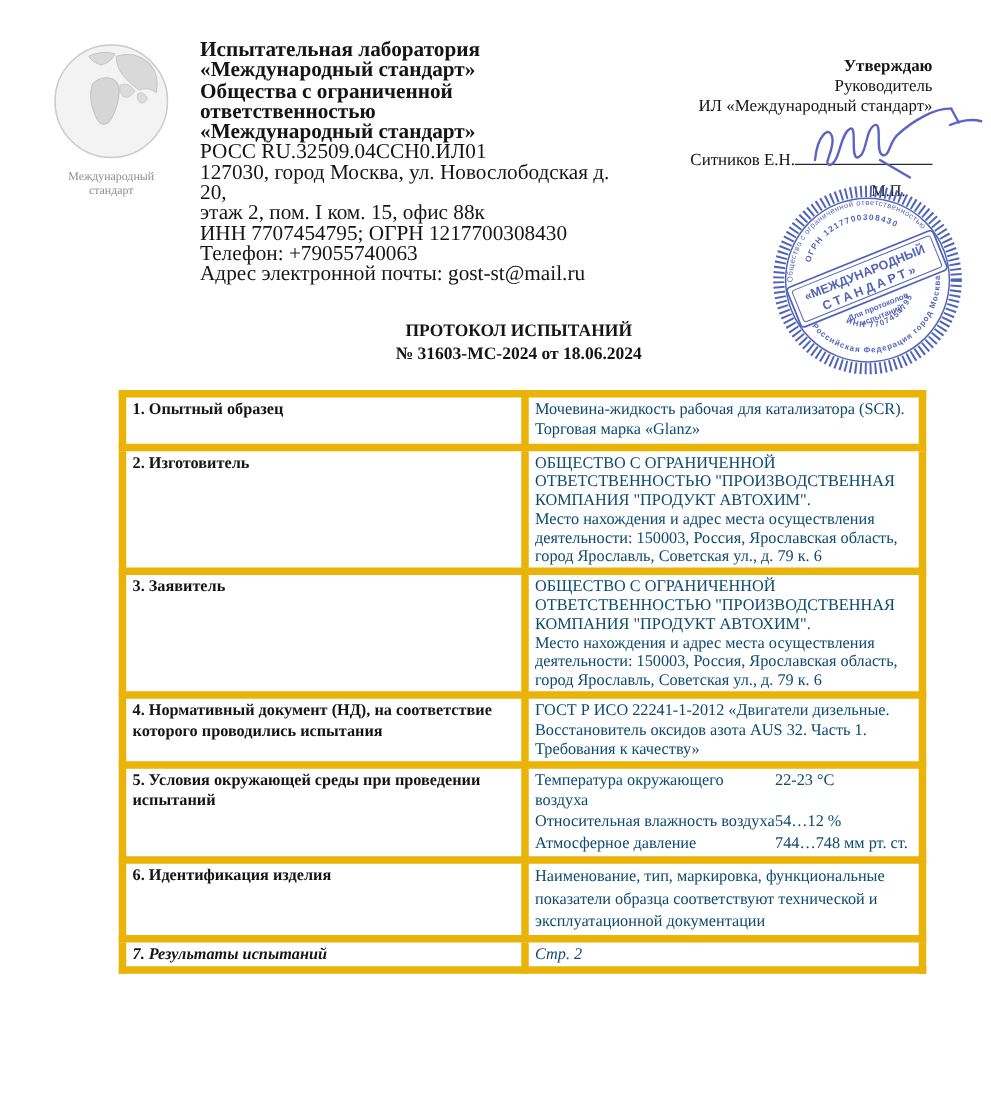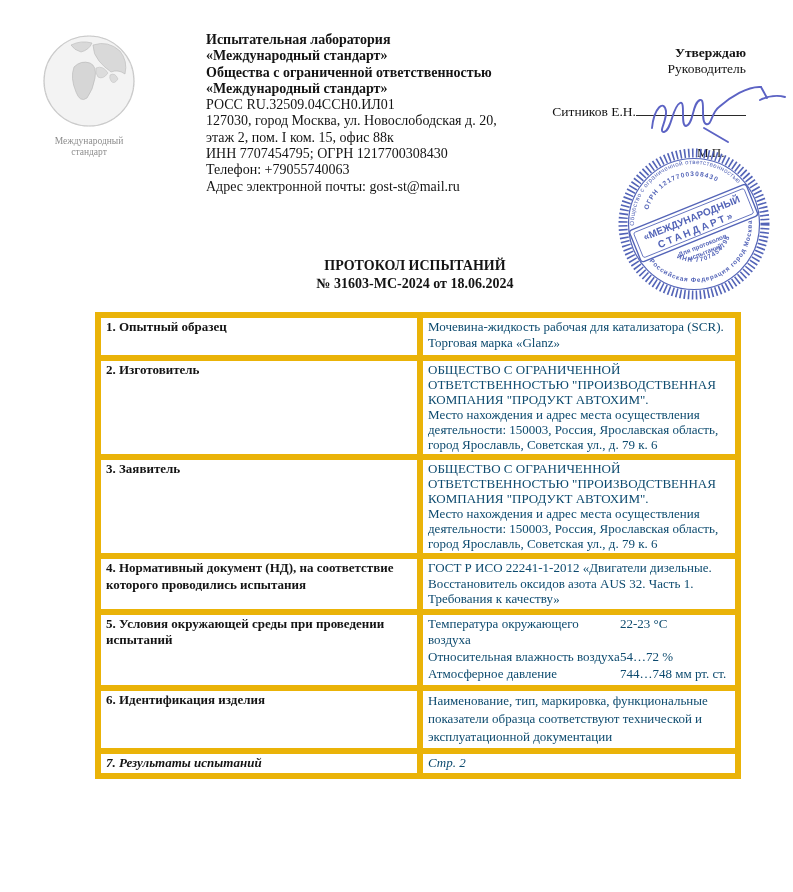--- a/index.html
+++ b/index.html
@@ -4,21 +4,21 @@
 <style>
   html,body{margin:0;padding:0;background:#fff;}
   .page{position:relative;width:793px;height:892px;background:#fff;overflow:hidden;
         font-family:"Liberation Serif",serif;color:#141414;}
 
   
   .logo{position:absolute;left:38px;top:33px;width:102px;text-align:center;}
   .logo-caption{margin-top:3px;font-size:9.5px;line-height:11px;color:#8d8d8d;}
 
   
-  .lab-info{position:absolute;left:160px;top:32px;width:330px;font-size:14px;line-height:16.3px;margin-left:46px;}
+  .lab-info{position:absolute;left:160px;top:32px;width:330px;font-size:17px;line-height:16.3px;}
   .lab-info .b{font-weight:bold;}
 
   
   .approve{position:absolute;top:45px;right:47px;text-align:right;font-size:13.5px;line-height:16px;}
   .approve .b{font-weight:bold;}
   .sig-row{margin-top:24px;white-space:nowrap;}
   .sig-line{display:inline-block;width:110px;height:14px;border-bottom:1.2px solid #2a2a2a;}
   .signature-svg{position:absolute;left:648px;top:82px;width:140px;height:62px;}
   .mp{position:absolute;left:697px;top:145px;font-size:13px;color:#1b1b1b;}
   .stamp-svg{position:absolute;left:615px;top:145px;width:158px;height:158px;opacity:.88;}
@@ -73,20 +73,21 @@
     <div>127030, город Москва, ул. Новослободская д. 20,</div>
     <div>этаж 2, пом. I ком. 15, офис 88к</div>
     <div>ИНН 7707454795; ОГРН 1217700308430</div>
     <div>Телефон: +79055740063</div>
     <div>Адрес электронной почты: gost-st@mail.ru</div>
   </div>
 
   <div class="approve">
     <div class="b">Утверждаю</div>
     <div>Руководитель</div>
+    <div>ИЛ «Международный стандарт»</div>
     <div class="sig-row">
       <span>Ситников Е.Н.</span><span class="sig-line"></span>
     </div>
   </div>
 
   <svg class="signature-svg" viewBox="0 0 140 62">
     <g fill="none" stroke="#5c63c4" stroke-width="1.9" stroke-linecap="round">
       <path d="M4 46 C6 26 16 17 18 29 C19 39 10 50 16 50 C24 48 24 25 32 21 C38 18 32 44 38 44 C46 42 44 21 52 18 C58 16 52 40 58 42 C64 44 63 31 71 25 C82 15 100 4 113 5"></path>
       <path d="M113 5 L119 16"></path>
       <path d="M56 46 L80 60"></path>
@@ -156,21 +157,21 @@
     </tr>
     <tr class="r5">
       <td class="lbl">5. Условия окружающей среды при проведении испытаний</td>
       <td class="val">
         <div class="cond">
           <span class="cl">Температура окружающего воздуха</span>
           <span class="cv">22-23 °С</span>
         </div>
         <div class="cond">
           <span class="cl">Относительная влажность воздуха</span>
-          <span class="cv">54…72 %</span>
+          <span class="cv">54…12 %</span>
         </div>
         <div class="cond">
           <span class="cl">Атмосферное давление</span>
           <span class="cv">744…748 мм рт. ст.</span>
         </div>
       </td>
     </tr>
     <tr class="r6">
       <td class="lbl">6. Идентификация изделия</td>
       <td class="val">Наименование, тип, маркировка, функциональные показатели образца соответствуют технической и эксплуатационной документации</td>

